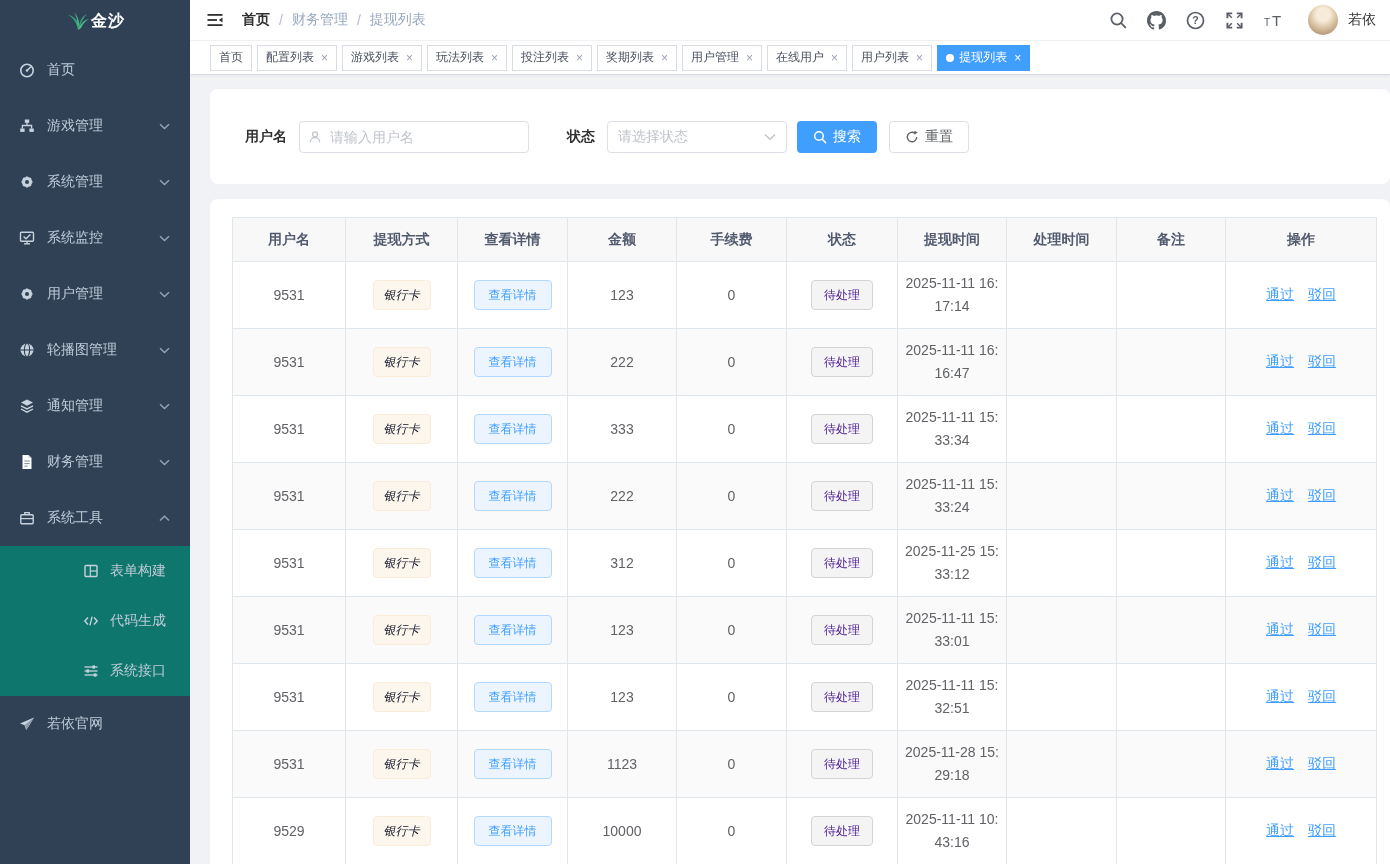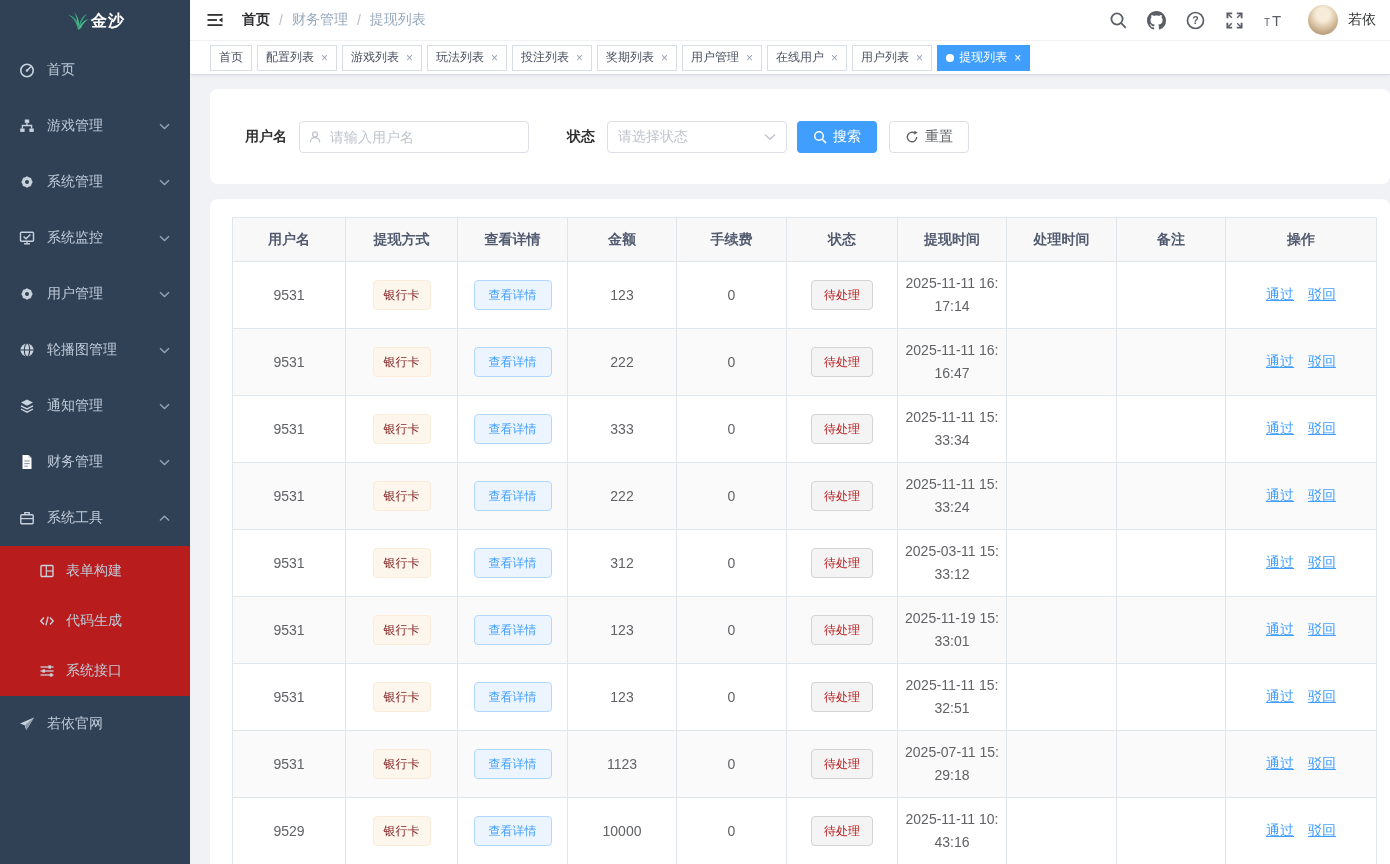--- a/index.html
+++ b/index.html
@@ -7,21 +7,21 @@
   body { font-family:"Liberation Sans","DejaVu Sans",sans-serif; background:#f0f2f5; }
   .app { display:flex; width:1390px; height:864px; }
 
   
   .sidebar { width:190px; flex-shrink:0; background:#304156; color:#bfcbd9; display:flex; flex-direction:column; }
   .logo { height:42px; display:flex; align-items:center; justify-content:center; color:#fff; font-weight:bold; font-size:16px; letter-spacing:1px; cursor:pointer; }
   .menu-item { height:56px; display:flex; align-items:center; padding:0 20px 0 19px; font-size:14px; cursor:pointer; }
   .mi-icon { width:16px; height:16px; margin-right:12px; display:flex; align-items:center; justify-content:center; color:#c8d2dd; flex-shrink:0; }
   .mi-label { flex:0 1 auto; white-space:nowrap; }
   .mi-arrow { margin-left:auto; color:#94a3b3; display:flex; }
-  .submenu { background:#b91c1c; }
+  .submenu { background:#0f766e;padding-left:44px; }
   .submenu .menu-item { height:50px; padding-left:39px; }
   .submenu .mi-icon { margin-right:11px; }
 
   
   .main { flex:1; display:flex; flex-direction:column; min-width:0; background:#f0f2f5; }
 
   .navbar { height:41px; background:#fff; display:flex; align-items:center; padding:0 14px 0 15px; border-bottom:1px solid #f3f3f3; flex-shrink:0; }
   .hamburger { color:#303133; cursor:pointer; display:flex; margin-right:17px; }
   .breadcrumb { display:flex; align-items:center; gap:9px; font-size:14px; }
   .bc-root { color:#303133; font-weight:600; cursor:pointer; }
@@ -55,23 +55,23 @@
   .btn-primary { background:#409eff; color:#fff; margin-left:10px; }
   .btn-plain { background:#fff; border-color:#dcdfe6; color:#606266; margin-left:12px; }
 
   .table-card { margin-top:15px; padding:18px 14px 0 22px; height:720px; }
   table { border-collapse:collapse; table-layout:fixed; width:1144px; font-size:14px; color:#606266; }
   table, th, td { border:1px solid #dfe6ec; }
   th { height:44px; background:#f8f8f9; color:#515a6e; font-weight:700; text-align:center; }
   td { height:67px; text-align:center; padding:0 5px; }
   tbody tr:nth-child(even) { background:#fafafa; }
   .time-cell { word-break:break-all; line-height:23px; padding:0 7px; }
-  .tag-warning { display:inline-block; background:#fdf6ec; border:1px solid #faecd8; color:#7f1d1d; font-size:12px; padding:8px 10px; border-radius:4px; line-height:1; }
+  .tag-warning { display:inline-block; background:#fdf6ec; border:1px solid #faecd8; color:#0f172a; font-size:12px; padding:8px 10px; border-radius:4px; line-height:1;font-style:italic; }
   .btn-detail { background:#ecf5ff; border:1px solid #b3d8ff; color:#409eff; font-size:12px; padding:8px 14px; border-radius:4px; cursor:pointer; line-height:1; font-family:inherit; }
-  .status-tag { display:inline-block; background:#f4f4f5; border:1px solid #d3d4d6; color:#b91c1c; font-size:12px; padding:8px 12px; border-radius:4px; line-height:1; }
+  .status-tag { display:inline-block; background:#f4f4f5; border:1px solid #d3d4d6; color:#4c1d95; font-size:12px; padding:8px 12px; border-radius:4px; line-height:1; }
   .link { color:#409eff; text-decoration:underline; margin:0 5px; cursor:pointer; font-size:14px; }
   svg { display:block; }
 </style>
 </head>
 <body>
 
 <div class="app">
 
   <aside class="sidebar">
     <div class="logo">
@@ -506,36 +506,36 @@
                 <a class="link">驳回</a>
               </td>
             </tr>
               <tr>
               <td>9531</td>
               <td><span class="tag-warning">银行卡</span></td>
               <td><button class="btn-detail">查看详情</button></td>
               <td>312</td>
               <td>0</td>
               <td><span class="status-tag">待处理</span></td>
-              <td class="time-cell">2025-03-11 15:33:12</td>
+              <td class="time-cell">2025-11-25 15:33:12</td>
               <td></td>
               <td></td>
               <td>
                 <a class="link">通过</a>
                 <a class="link">驳回</a>
               </td>
             </tr>
               <tr>
               <td>9531</td>
               <td><span class="tag-warning">银行卡</span></td>
               <td><button class="btn-detail">查看详情</button></td>
               <td>123</td>
               <td>0</td>
               <td><span class="status-tag">待处理</span></td>
-              <td class="time-cell">2025-11-19 15:33:01</td>
+              <td class="time-cell">2025-11-11 15:33:01</td>
               <td></td>
               <td></td>
               <td>
                 <a class="link">通过</a>
                 <a class="link">驳回</a>
               </td>
             </tr>
               <tr>
               <td>9531</td>
               <td><span class="tag-warning">银行卡</span></td>
@@ -551,21 +551,21 @@
                 <a class="link">驳回</a>
               </td>
             </tr>
               <tr>
               <td>9531</td>
               <td><span class="tag-warning">银行卡</span></td>
               <td><button class="btn-detail">查看详情</button></td>
               <td>1123</td>
               <td>0</td>
               <td><span class="status-tag">待处理</span></td>
-              <td class="time-cell">2025-07-11 15:29:18</td>
+              <td class="time-cell">2025-11-28 15:29:18</td>
               <td></td>
               <td></td>
               <td>
                 <a class="link">通过</a>
                 <a class="link">驳回</a>
               </td>
             </tr>
               <tr>
               <td>9529</td>
               <td><span class="tag-warning">银行卡</span></td>

